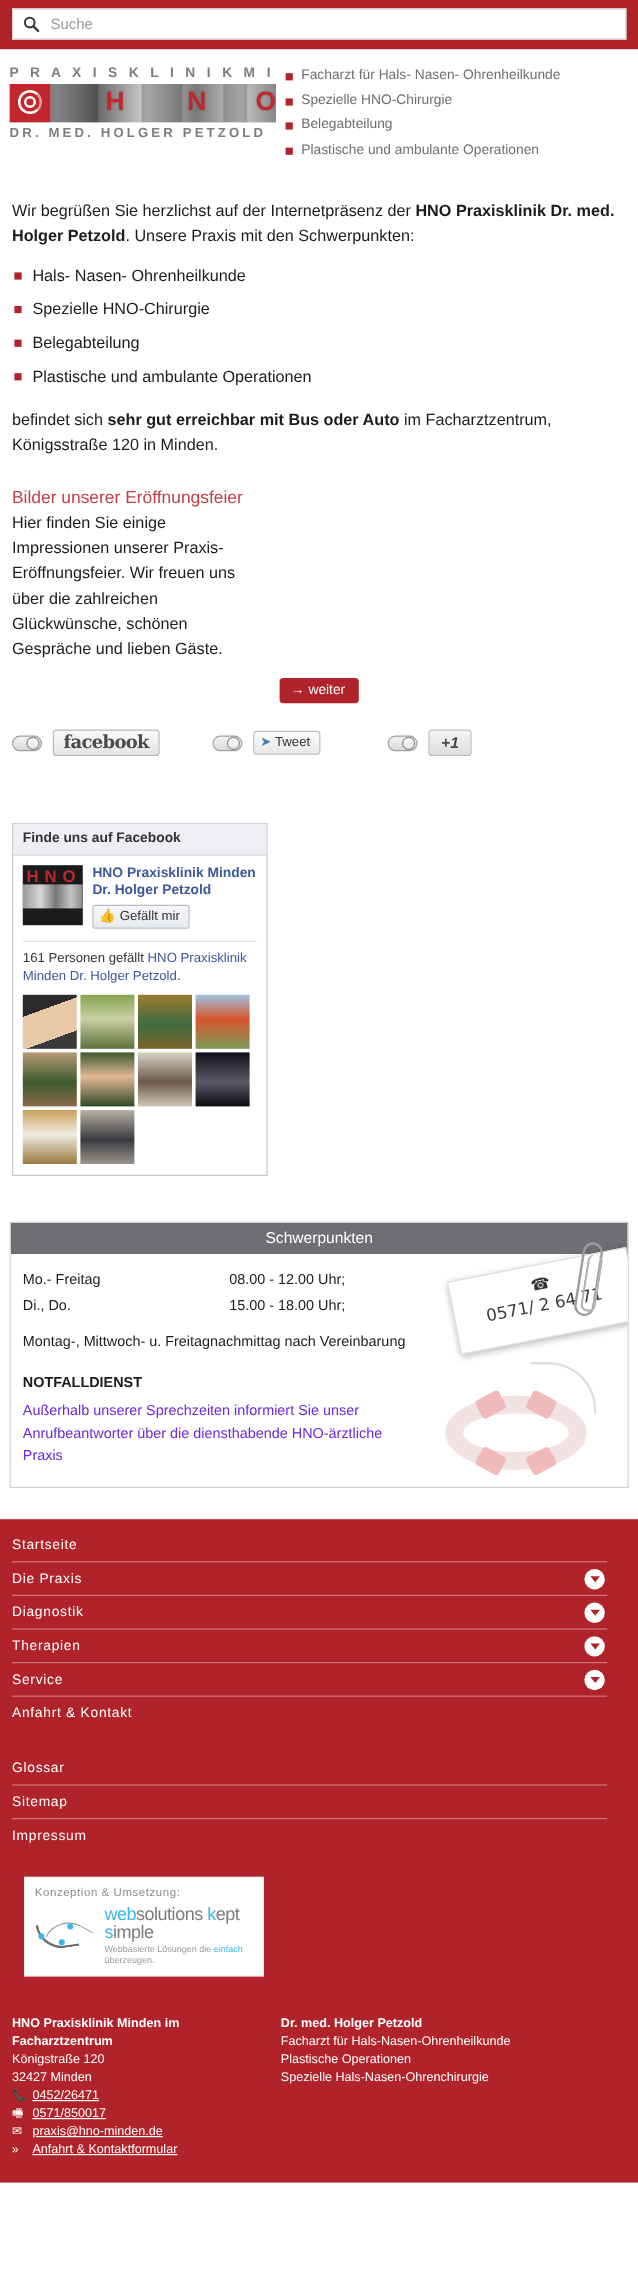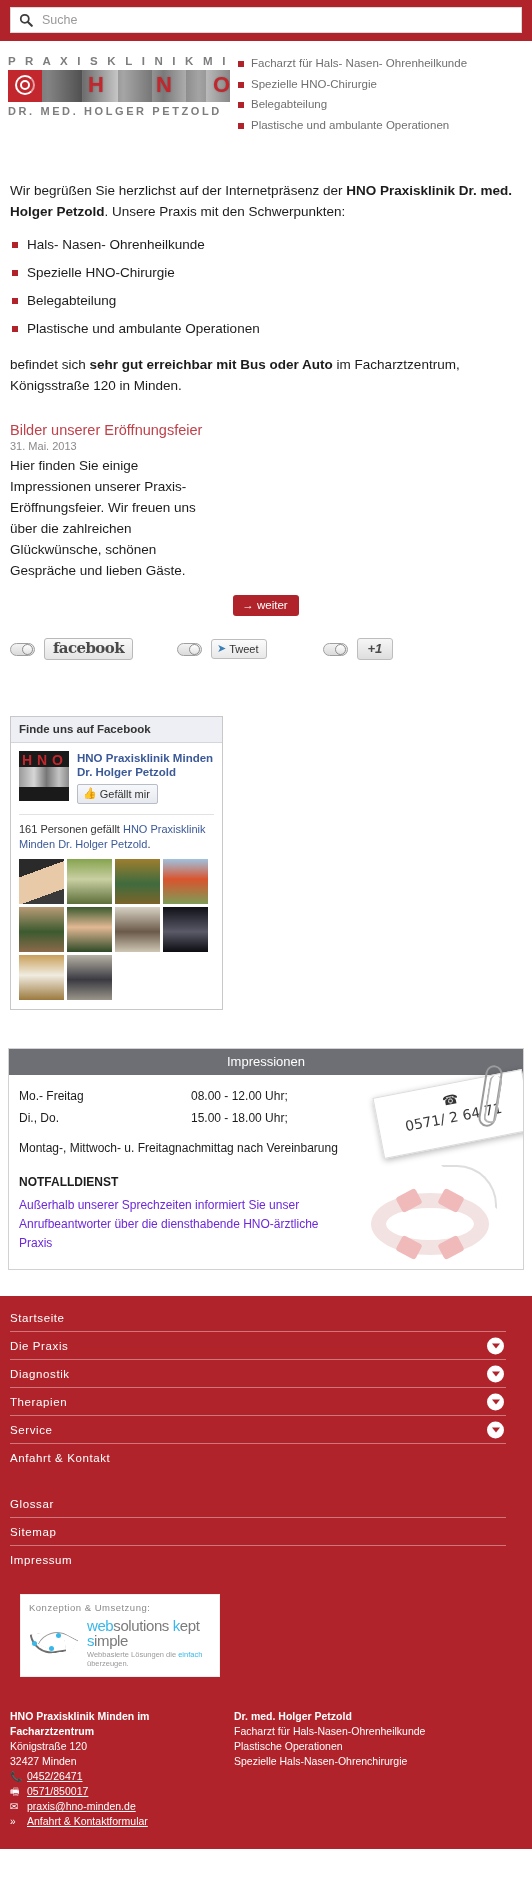--- a/index.html
+++ b/index.html
@@ -91,21 +91,21 @@
   .header-list ul { margin: 0; padding: 0; }
   .header-list li::before {
     content: ""; position: absolute; left: 0; top: 4px;
     width: 6px; height: 6px; background: #b0232a;
   }
 
   
   .content { padding: 14px 10px 0 10px; }
   .intro {
     font-size: 13.5px; line-height: 21px; color: #1c1c1c;
-    margin: 15px 0 14px 0;
+    margin: 0 0 14px 0;
   }
   .intro b { font-weight: bold; }
   .bullets { margin: 0 0 16px 0; padding: 0; }
   .bullets li {
     list-style: none; position: relative;
     padding-left: 17px; margin-bottom: 10px;
     font-size: 13.5px; line-height: 18px; color: #1c1c1c;
   }
   .bullets li::before {
     content: ""; position: absolute; left: 2px; top: 6px;
@@ -426,21 +426,20 @@
   <ul class="bullets">
     <li>Hals- Nasen- Ohrenheilkunde</li>
     <li>Spezielle HNO-Chirurgie</li>
     <li>Belegabteilung</li>
     <li>Plastische und ambulante Operationen</li>
   </ul>
 
   <p class="after-bullets"><span>befindet sich </span><b>sehr gut erreichbar mit Bus oder Auto</b><span> im Facharztzentrum, Königsstraße 120 in Minden.</span></p>
 
   <h3 class="news-title">Bilder unserer Eröffnungsfeier</h3>
-  <div class="news-date">31. Mai. 2013</div>
   <div class="news-body">Hier finden Sie einige Impressionen unserer Praxis-Eröffnungsfeier. Wir freuen uns über die zahlreichen Glückwünsche, schönen Gespräche und lieben Gäste.</div>
   <div class="weiter-wrap">
     <a class="btn-weiter" href="#">→ weiter</a>
   </div>
 </div>
 
 <div class="social-row">
   <div class="social-item s1">
     <div class="toggle">
         <span class="knob"></span>
@@ -495,21 +494,21 @@
       <div class="face f7"></div>
       <div class="face f8"></div>
       <div class="face f9"></div>
     </div>
   </div>
 </div>
 <div class="fb-gap"></div>
 
 <div class="hours-wrap">
   <div class="hours-box">
-    <div class="hours-head">Impressionen</div>
+    <div class="hours-head">Schwerpunkten</div>
     <div class="hours-body">
 
       <div class="clip"></div>
       <div class="phone-note">
         <div class="phone-ico">☎</div>
         <div class="phone-num">0571/ 2 64 71</div>
       </div>
 
       <table class="hours-table">
         <tbody>

